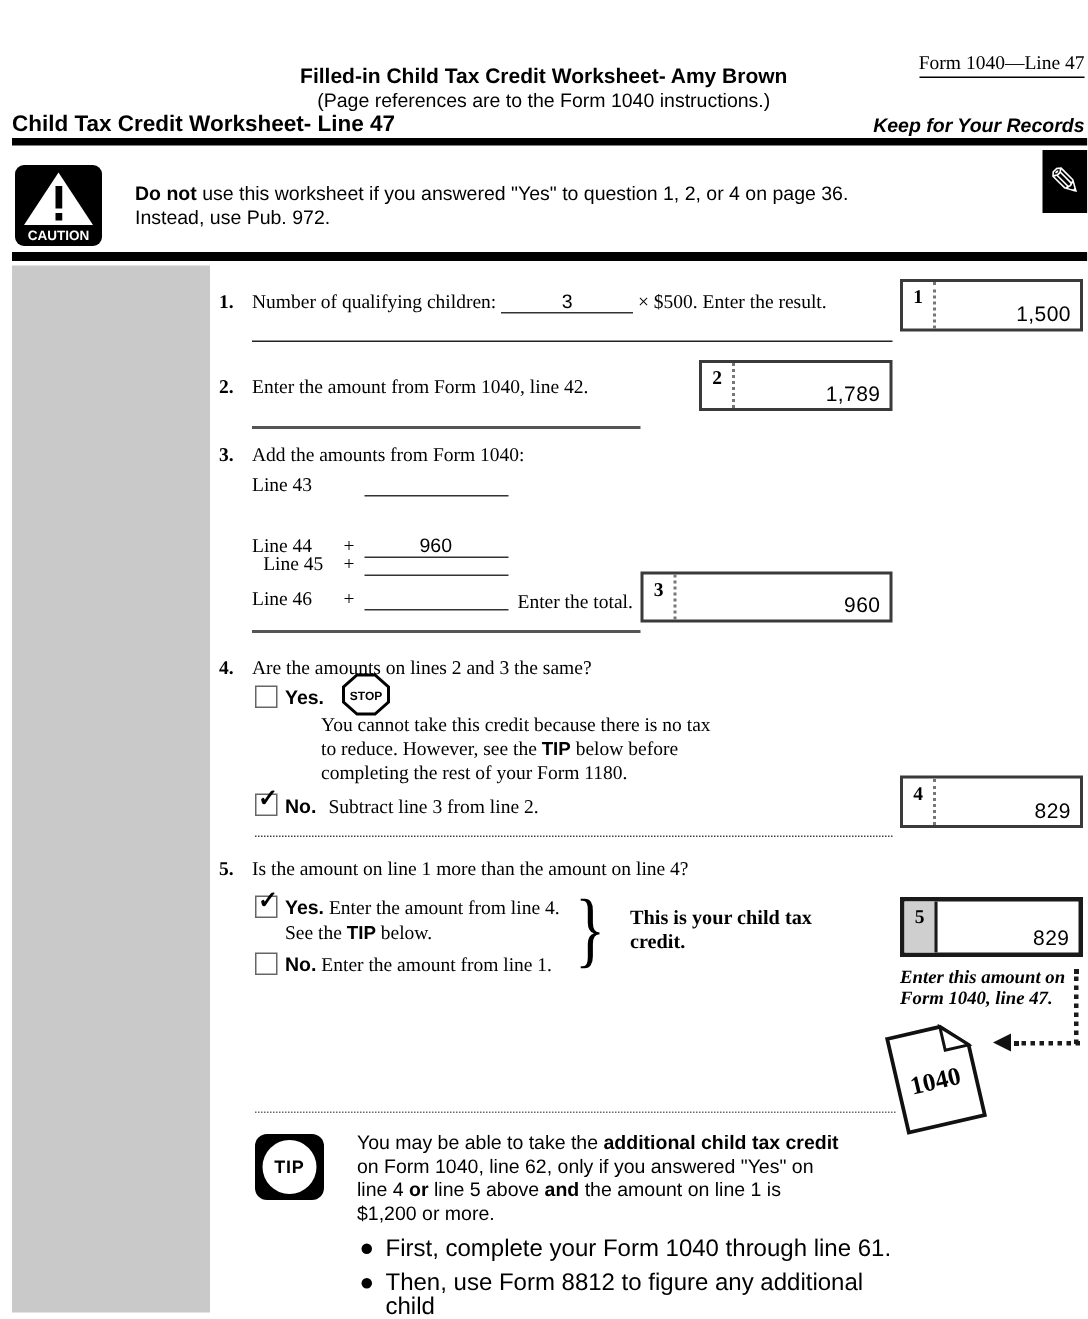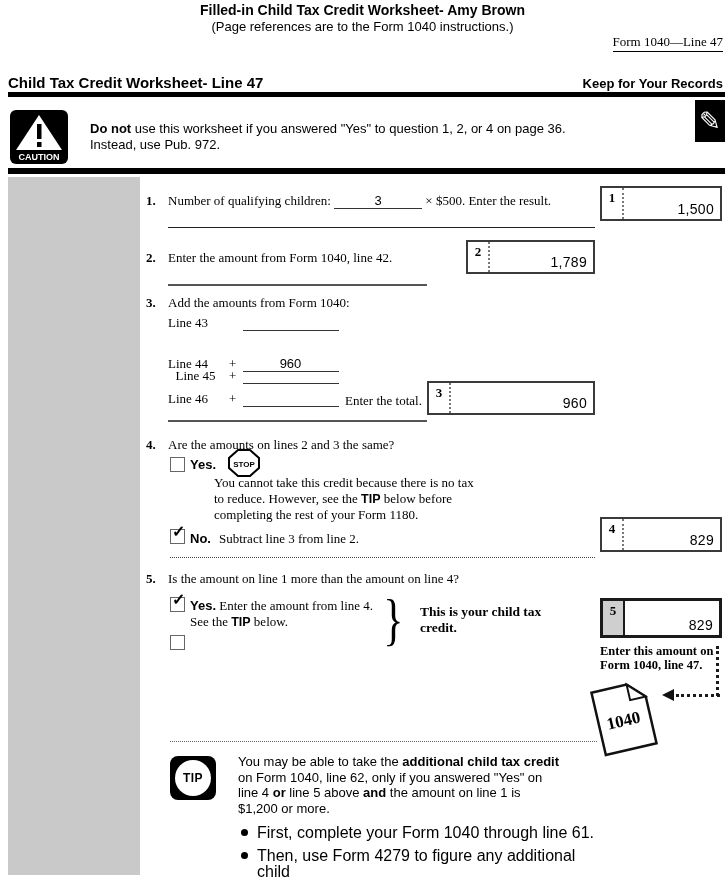--- a/index.html
+++ b/index.html
@@ -1,22 +1,22 @@
 <!DOCTYPE html>
 <html><head>
 <meta charset="utf-8">
 <style>
   html,body{margin:0;padding:0;background:#fff;}
   #page{position:relative;width:725px;height:879px;background:#fff;color:#000;overflow:hidden;}
   .abs{position:absolute;}
   .sans{font-family:"Liberation Sans",sans-serif;}
   .serif{font-family:"Liberation Serif",serif;font-size:13px;line-height:16px;}
   .b{font-weight:bold;}
-  .i{}
-  .center{width:100%;text-align:center;}
+  .i{font-style:italic;}
+  .center{width:100%;text-align:center;margin-top:40px;}
   .rule{position:absolute;background:#000;}
   .thinline{position:absolute;border-top:1.5px solid #222;}
   .thickline{position:absolute;border-top:2.5px solid #555;}
   .dashline{position:absolute;border-top:1.5px dotted #444;}
   .dotline{position:absolute;border-top:1px dotted #666;}
   .sidebar{position:absolute;left:8px;top:177px;width:132px;height:698px;background:#c9c9c9;}
   .itemnum{position:absolute;font-family:"Liberation Serif",serif;font-weight:bold;font-size:13px;}
   .blank{display:inline-block;border-bottom:1.5px solid #333;text-align:center;
          font-family:"Liberation Sans",sans-serif;font-size:13px;height:15px;vertical-align:bottom;}
   
@@ -162,20 +162,23 @@
     <span class="check">✓</span>
   </span>
   <div class="abs" style="left:190px;top:596px;width:185px;">
     <span class="yn">Yes.</span><span class="serif"> Enter the amount from line 4.</span>
     <div class="serif">
       <span>See the </span><span class="b sans" style="font-size:12.5px;">TIP</span><span> below.</span>
     </div>
   </div>
 
   <span class="cb" style="left:170px;top:635px;"></span>
+  <div class="abs" style="left:190px;top:634px;">
+    <span class="yn">No.</span><span class="serif"> Enter the amount from line 1.</span>
+  </div>
 
   <div class="brace" style="left:380px;top:592px;">}</div>
   <div class="abs serif b" style="left:420px;top:604px;font-size:13.5px;line-height:16px;">
     <div>This is your child tax</div>
     <div>credit.</div>
   </div>
 
   <div class="vbox vbox5" style="left:600px;top:598px;width:122px;height:40px;">
     <span class="vbox-num">5</span>
     <span class="vbox-val">829</span>
@@ -205,17 +208,17 @@
     <div>on Form 1040, line 62, only if you answered "Yes" on</div>
     <div><span>line 4 </span><span class="b">or</span><span> line 5 above </span><span class="b">and</span><span> the amount on line 1 is</span></div>
     <div>$1,200 or more.</div>
   </div>
 
   <span class="bdot" style="left:241px;top:829px;"></span>
   <div class="bullet" style="left:257px;top:825px;">First, complete your Form 1040 through line 61.</div>
 
   <span class="bdot" style="left:241px;top:852px;"></span>
   <div class="bullet" style="left:257px;top:848px;width:330px;">
-    <div>Then, use Form 4279 to figure any additional child</div>
+    <div>Then, use Form 8812 to figure any additional child</div>
     <div>tax credit.</div>
   </div>
 
 </div>
 
 </body></html>

